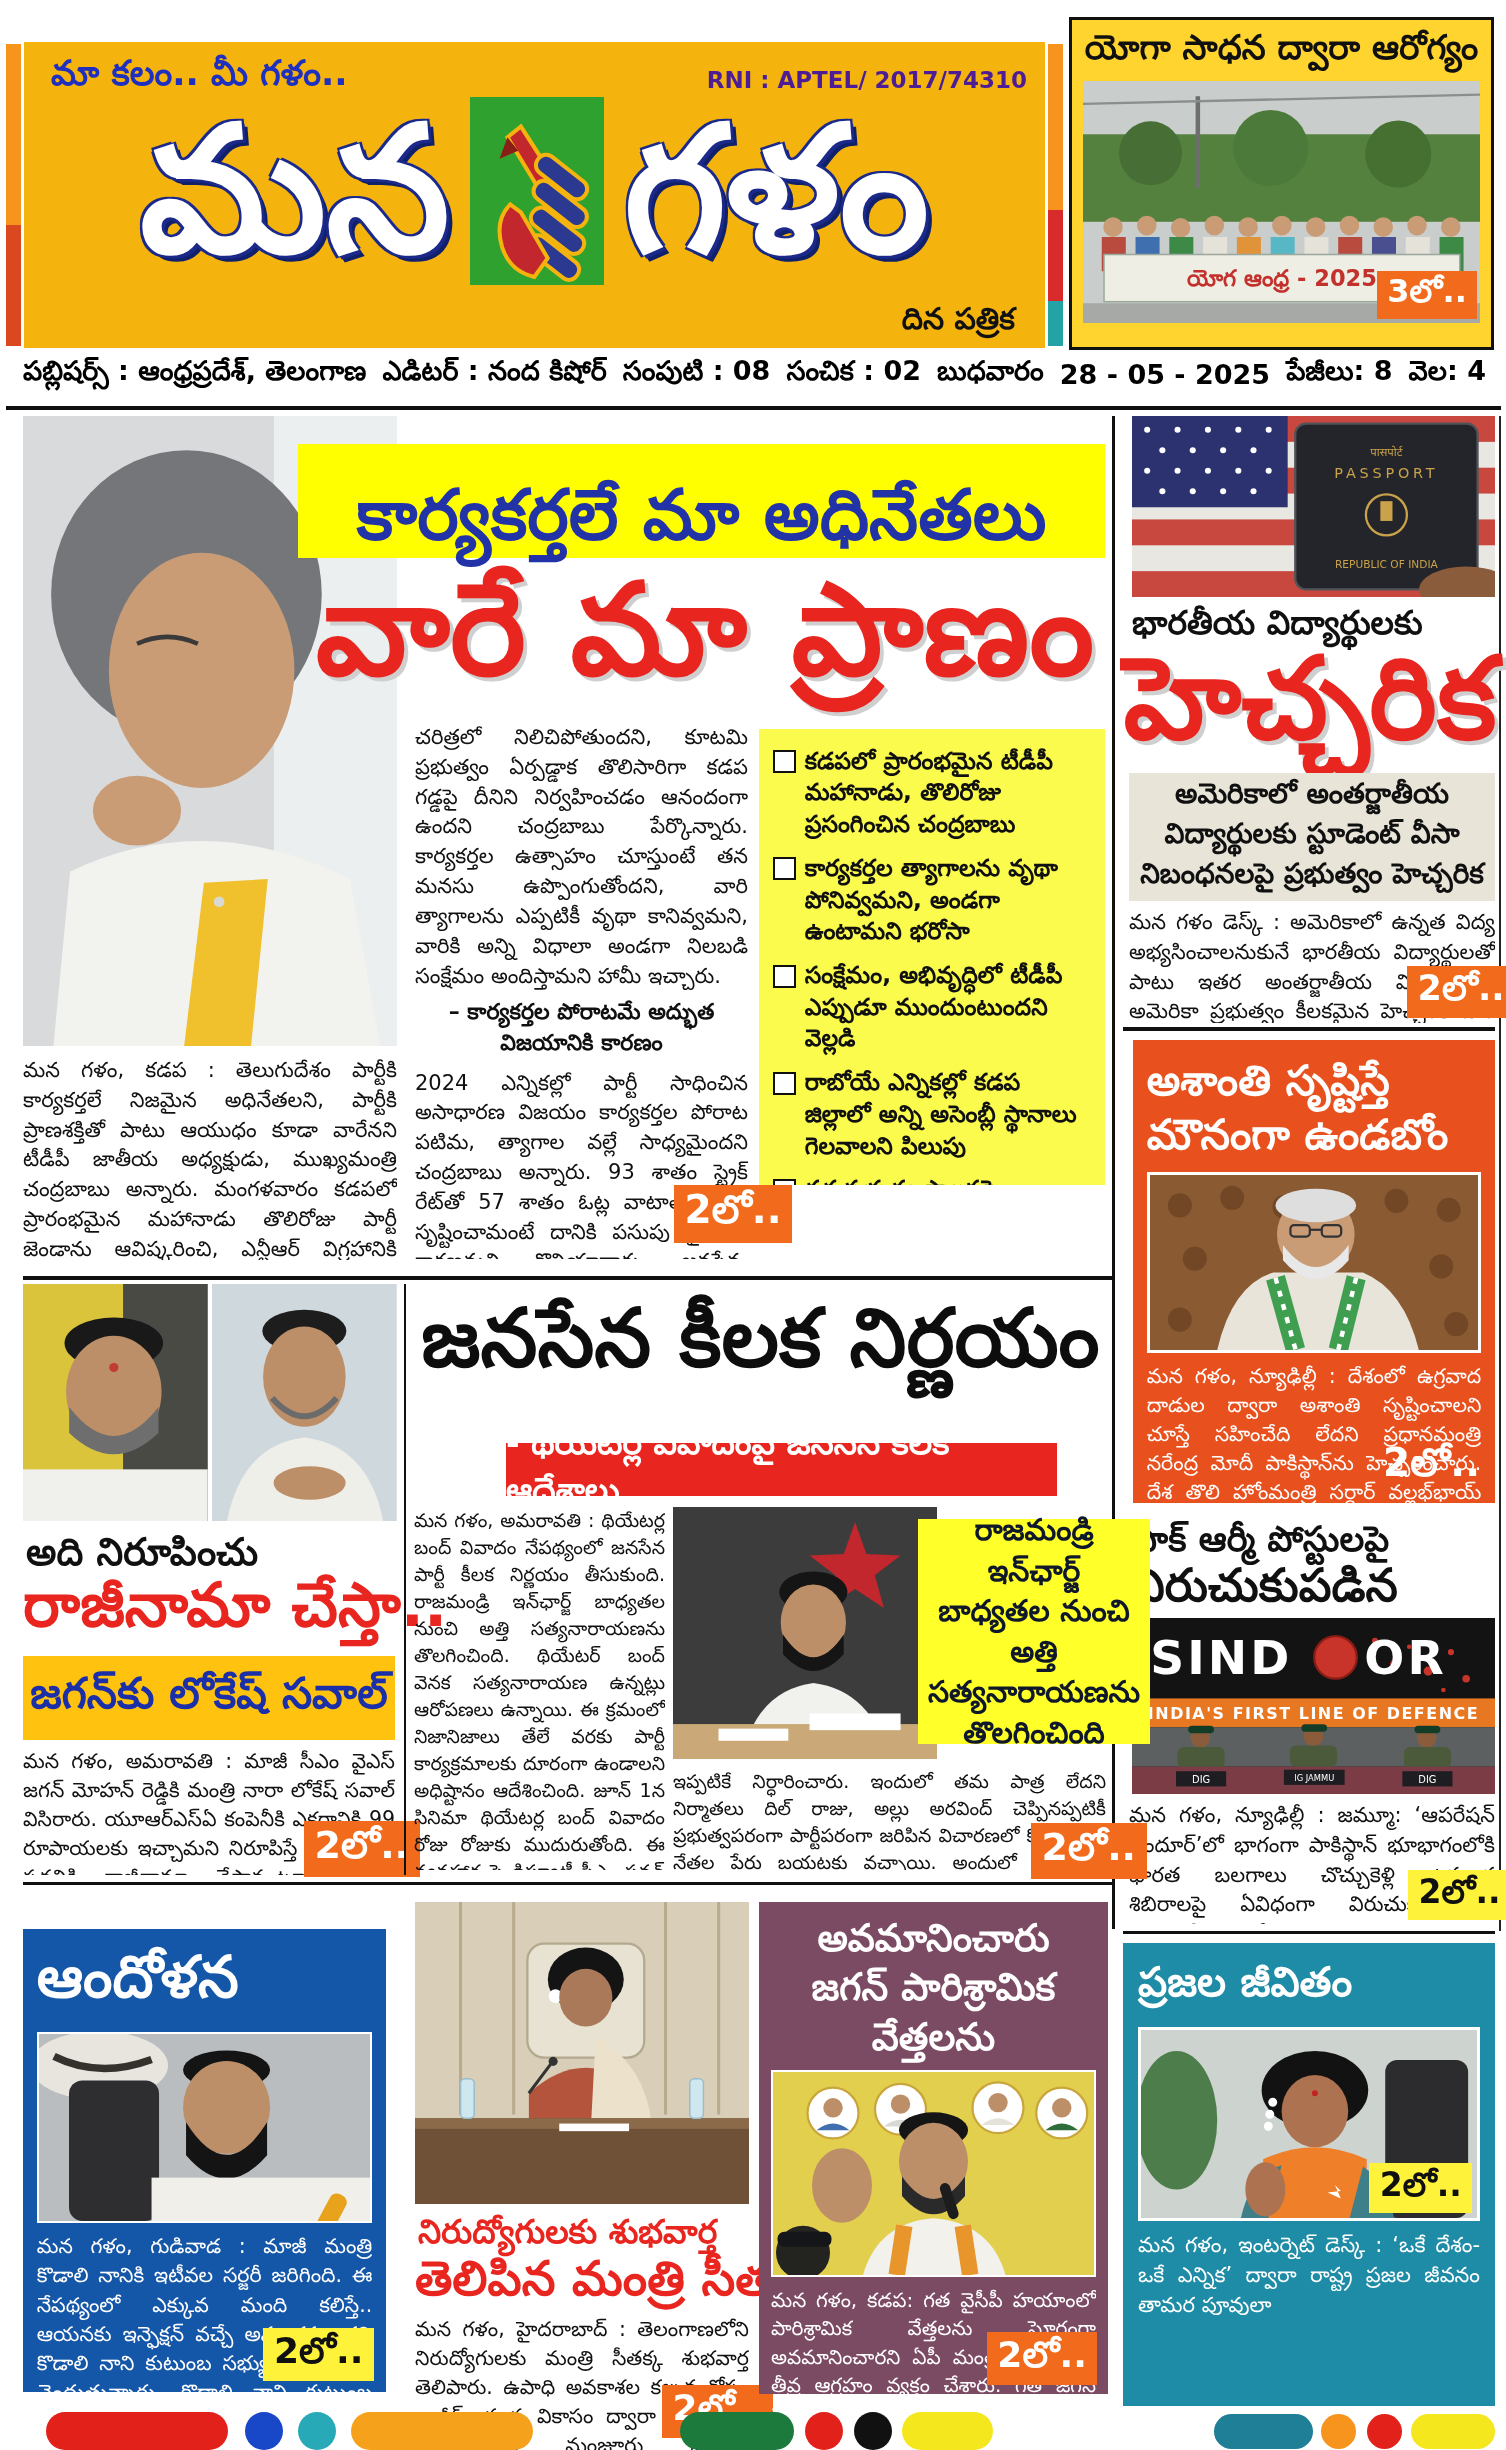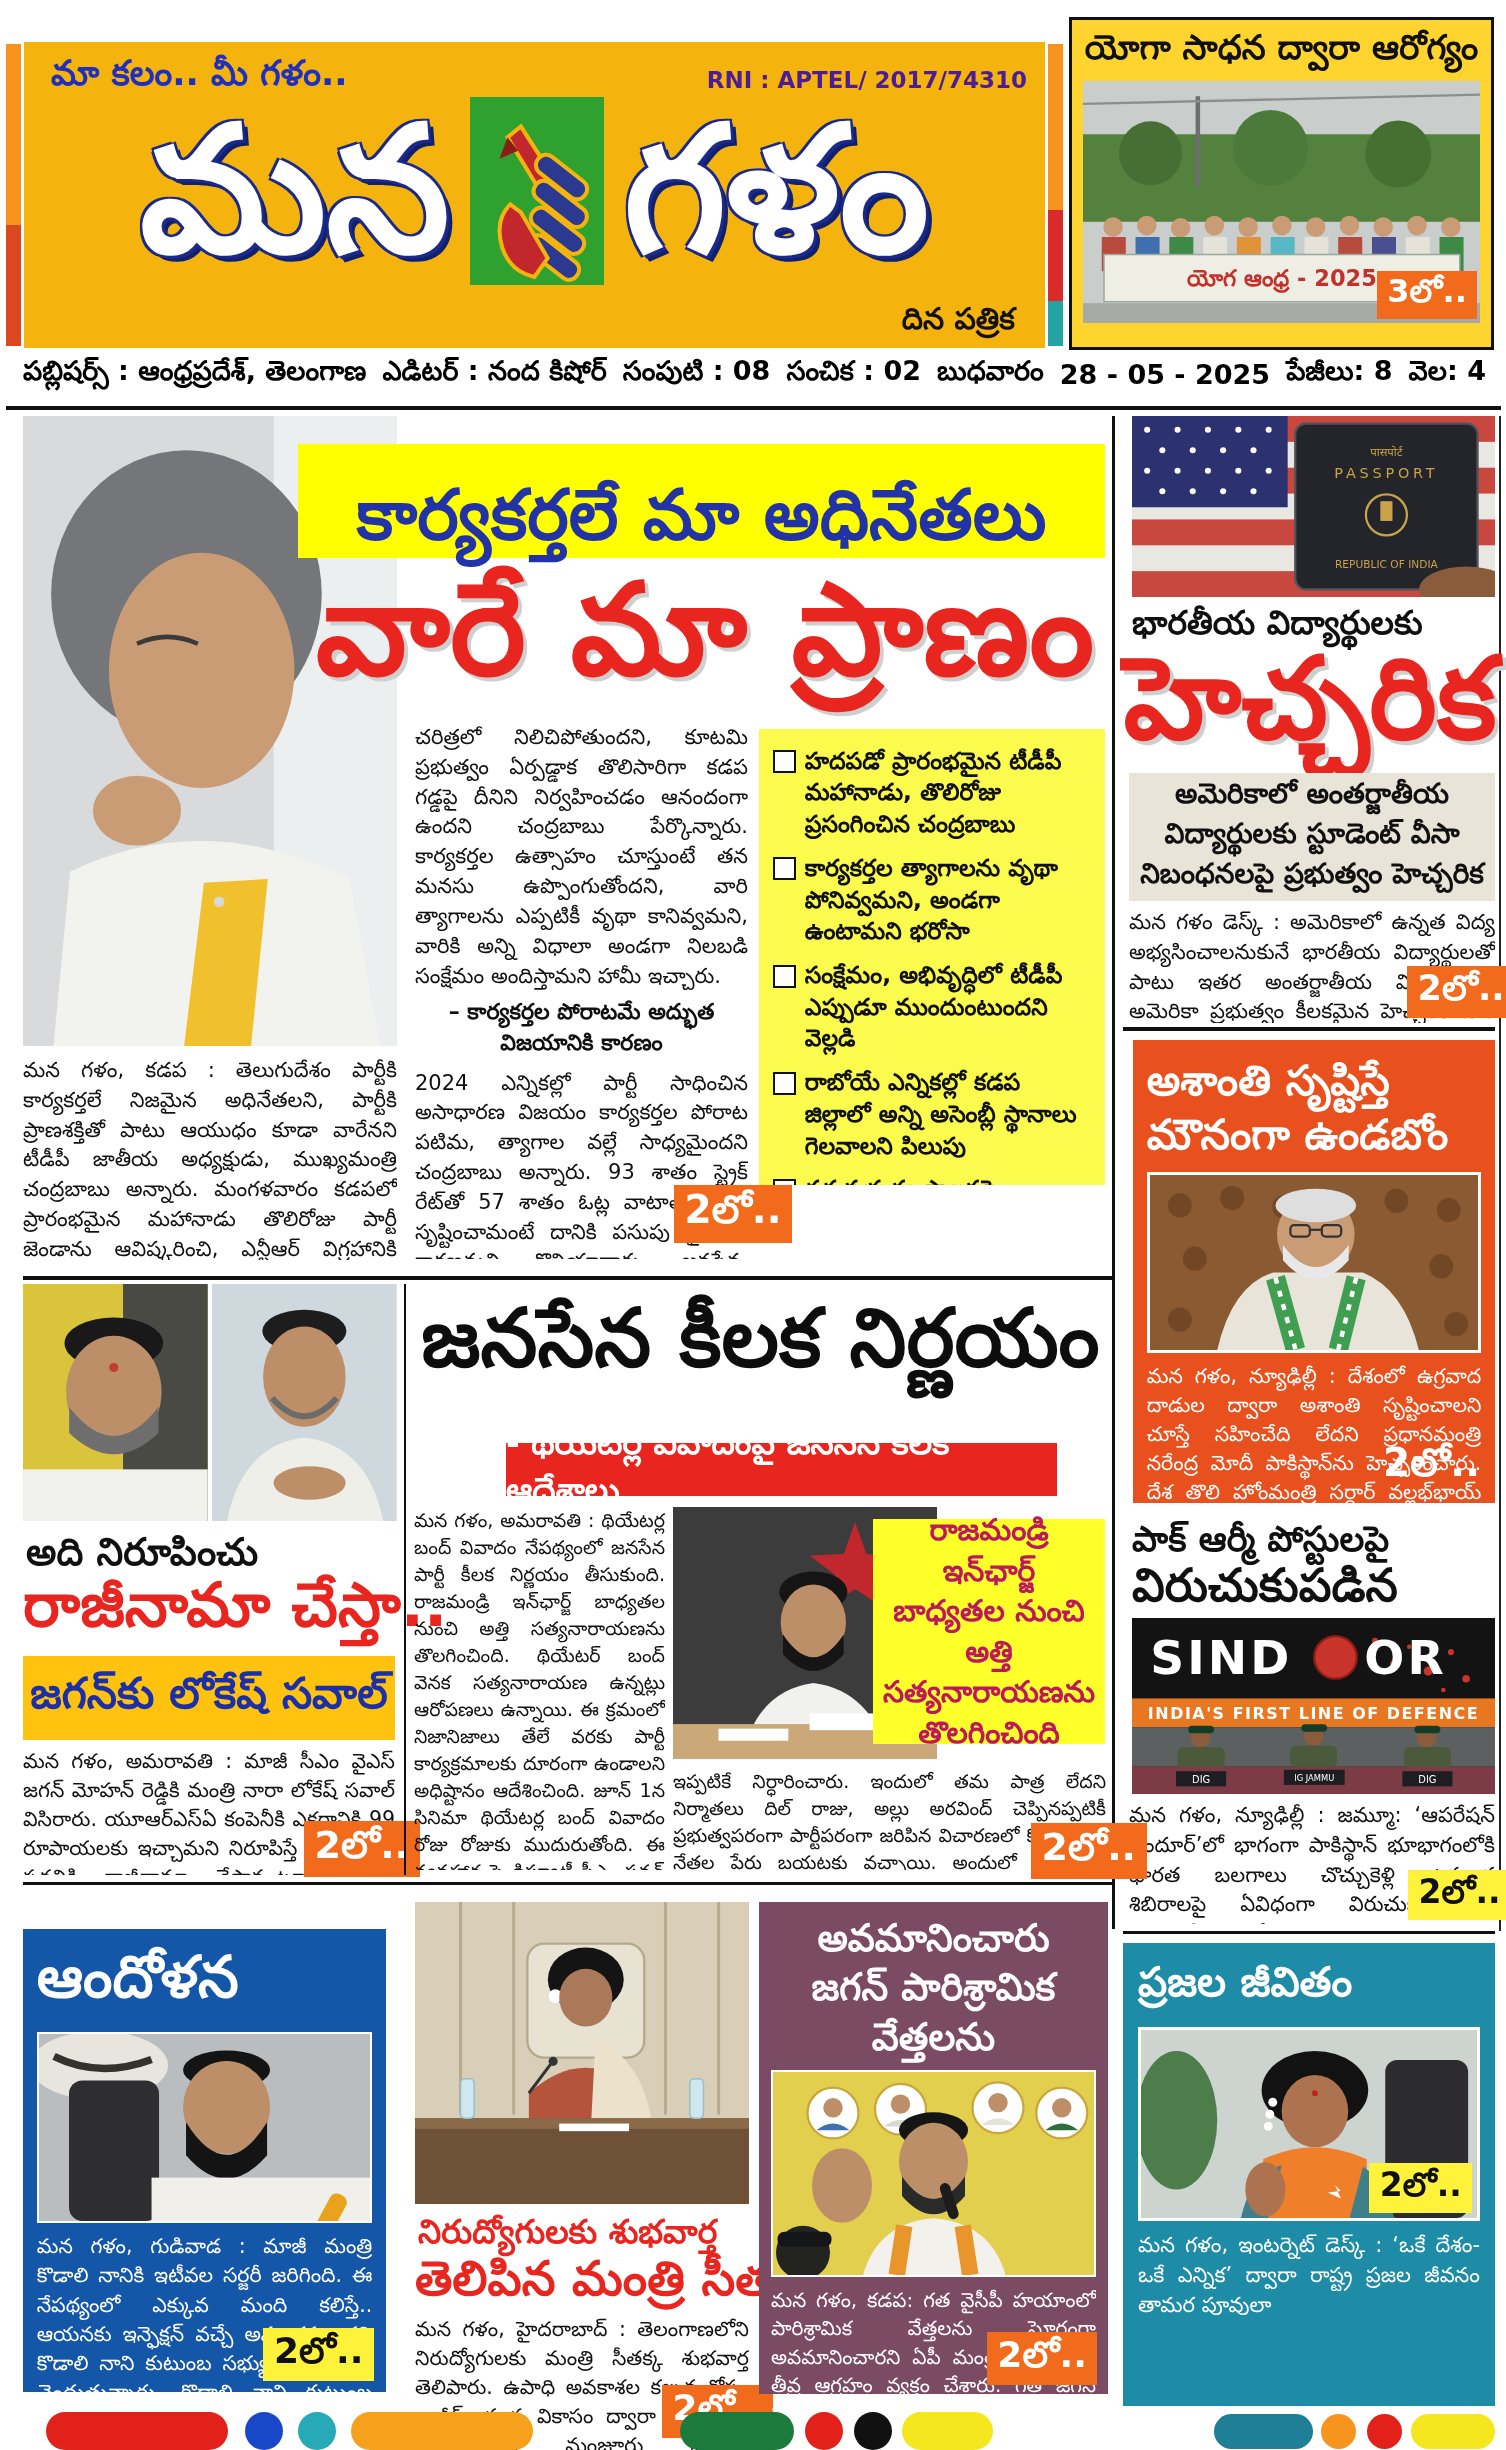--- a/index.html
+++ b/index.html
@@ -25,21 +25,21 @@
   .bullets { background:#FBFB4E; }
   .b-item { display:flex; gap:9px; margin-bottom:12px; font-size:23.5px; font-weight:700; line-height:1.35; color:#101010; }
   .b-check { flex:none; width:23px; height:23px; border:2.3px solid #101010; background:#fff; margin-top:4.6px; }
   .graybox { background:#E8E4D8; display:flex; align-items:center; justify-content:center; text-align:center; }
   .modi-box { background:#E8511E; color:#fff; }
   .teal-box { background:#1E8CA6; color:#fff; }
   .blue-box { background:#1456A8; color:#fff; }
   .maroon-box { background:#7B4A63; color:#fff; }
   .challenge { background:#FFC20E; color:#1B2FA8; display:flex; align-items:center; justify-content:center; font-weight:800; }
   .redsub { background:#E8251F; color:#fff; display:flex; align-items:center; justify-content:center; font-weight:700; }
-  .overlay-yellow { background:#FFFF29; color:#be185d; display:flex; align-items:center; justify-content:center; text-align:center; font-weight:800; }
+  .overlay-yellow { background:#FFFF29; color:#0f172a; display:flex; align-items:center; justify-content:center; text-align:center; font-weight:800;margin-left:45px; }
   .pill { position:absolute; }
 </style>
 </head>
 <body>
 
 <div class="page">
 
   <div class="abs" style="left:6px;top:44px;width:15px;height:302px;background:linear-gradient(#F7941D 0 60%,#D9481F 60% 100%);"></div>
   <div class="abs" style="left:1048px;top:44px;width:15px;height:302px;background:linear-gradient(#F7941D 0 55%,#D92B2B 55% 85%,#23A3A3 85% 100%);"></div>
 
@@ -149,21 +149,21 @@
   <div class="abs" style="left:415px;top:723px;width:333px;height:536px;overflow:hidden;">
     <div class="jbody" style="font-size:21px;">చరిత్రలో నిలిచిపోతుందని, కూటమి ప్రభుత్వం ఏర్పడ్డాక తొలిసారిగా కడప గడ్డపై దీనిని నిర్వహించడం ఆనందంగా ఉందని చంద్రబాబు పేర్కొన్నారు. కార్యకర్తల ఉత్సాహం చూస్తుంటే తన మనసు ఉప్పొంగుతోందని, వారి త్యాగాలను ఎప్పటికీ వృథా కానివ్వమని, వారికి అన్ని విధాలా అండగా నిలబడి సంక్షేమం అందిస్తామని హామీ ఇచ్చారు.</div>
     <div style="font-size:22px;font-weight:800;text-align:center;margin:7.6px 0;color:#101010;">– కార్యకర్తల పోరాటమే అద్భుత విజయానికి కారణం</div>
     <div class="jbody" style="font-size:21px;">2024 ఎన్నికల్లో పార్టీ సాధించిన అసాధారణ విజయం కార్యకర్తల పోరాట పటిమ, త్యాగాల వల్లే సాధ్యమైందని చంద్రబాబు అన్నారు. 93 శాతం స్ట్రైక్ రేట్‌తో 57 శాతం ఓట్ల వాటాతో చరిత్ర సృష్టించామంటే దానికి పసుపు సైనికులే కారణమని కొనియాడారు. జనసేన, బీజేపీతో కలిసి పోటీ చేయడం కూడా ఈ భారీ విజయానికి దోహదపడిందని తెలిపారు. దశాబ్దాలుగా పార్టీ జెండాను మోస్తున్న కార్యకర్తల వల్లే తాము ఈ స్థాయిలో ఉన్నామని, ఈ విషయాన్ని ప్రతి</div>
   </div>
   <span class="abs badge" style="left:674px;top:1185px;font-size:39px;">2లో..</span>
 
   <div class="abs bullets" style="left:759px;top:729px;width:346px;height:456px;padding:16.7px 13.7px;overflow:hidden;">
     <div class="b-item">
         <span class="b-check"></span>
-        <span>హదపడో ప్రారంభమైన టీడీపీ మహానాడు, తొలిరోజు ప్రసంగించిన చంద్రబాబు</span>
+        <span>కడపలో ప్రారంభమైన టీడీపీ మహానాడు, తొలిరోజు ప్రసంగించిన చంద్రబాబు</span>
       </div>
     <div class="b-item">
         <span class="b-check"></span>
         <span>కార్యకర్తల త్యాగాలను వృథా పోనివ్వమని, అండగా ఉంటామని భరోసా</span>
       </div>
     <div class="b-item">
         <span class="b-check"></span>
         <span>సంక్షేమం, అభివృద్ధిలో టీడీపీ ఎప్పుడూ ముందుంటుందని వెల్లడి</span>
       </div>
     <div class="b-item">

